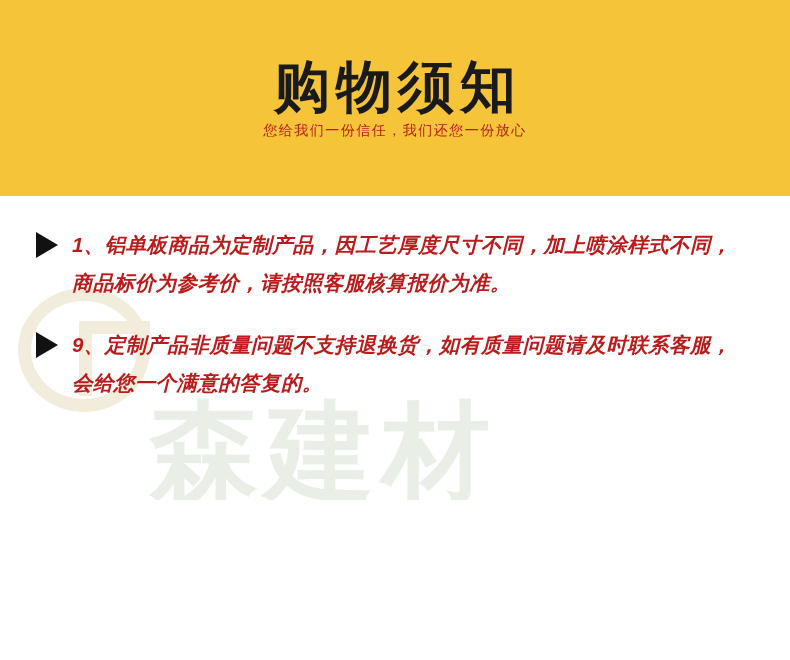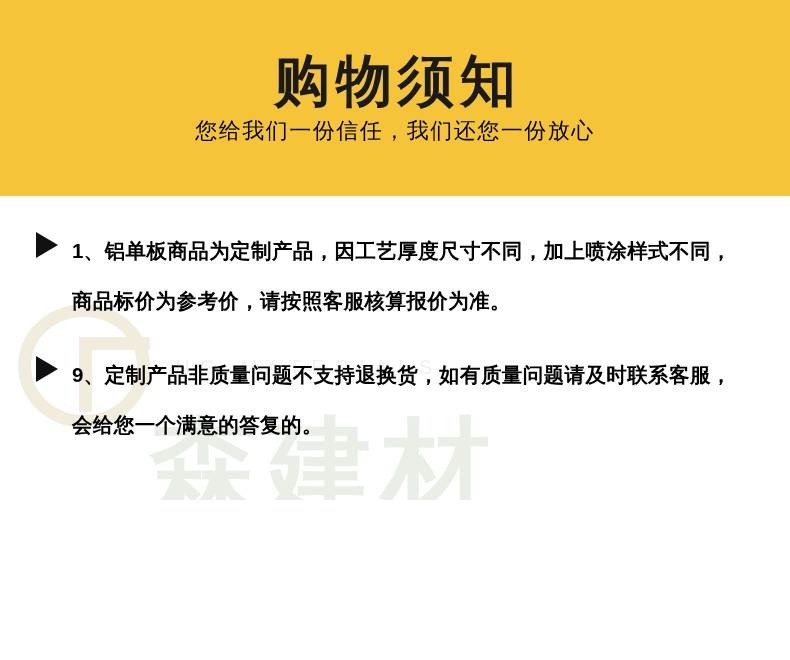--- a/index.html
+++ b/index.html
@@ -35,29 +35,29 @@
   .banner-title {
     font-size: 56px;
     font-weight: bold;
     color: #1a1a1a;
     letter-spacing: 6px;
     line-height: 1.1;
     margin: 0 0 4px 0;
     padding-left: 6px;
   }
   .banner-sub {
-    font-size: 22px;
-    color: #000000;
+    font-size: 14px;
+    color: #b91c1c;
     letter-spacing: 1.5px;
   }
   
   .watermark {
     position: absolute;
     left: 0;
-    top: 196px;
+    top: 180px;
     width: 790px;
     height: 464px;
     overflow: hidden;
     pointer-events: none;
   }
   .wm-text {
     position: absolute;
     left: 150px;
     top: 200px;
     font-size: 108px;
@@ -112,25 +112,26 @@
     width: 0;
     height: 0;
     border-top: 13px solid transparent;
     border-bottom: 13px solid transparent;
     border-left: 22px solid #111111;
     margin-top: 6px;
     margin-right: 14px;
   }
   .item-text {
     font-size: 20.5px;
-    color: #000000;
-    line-height: 50px;
+    color: #b91c1c;
+    line-height: 38px;
     letter-spacing: 0.4px;
     font-weight: 600;
     max-width: 690px;
+    font-style: italic;
   }
 </style>
 </head>
 <body>
 
 <div class="page">
 
   <div class="banner">
     <div class="banner-title">购物须知</div>
     <div class="banner-sub">您给我们一份信任，我们还您一份放心</div>

